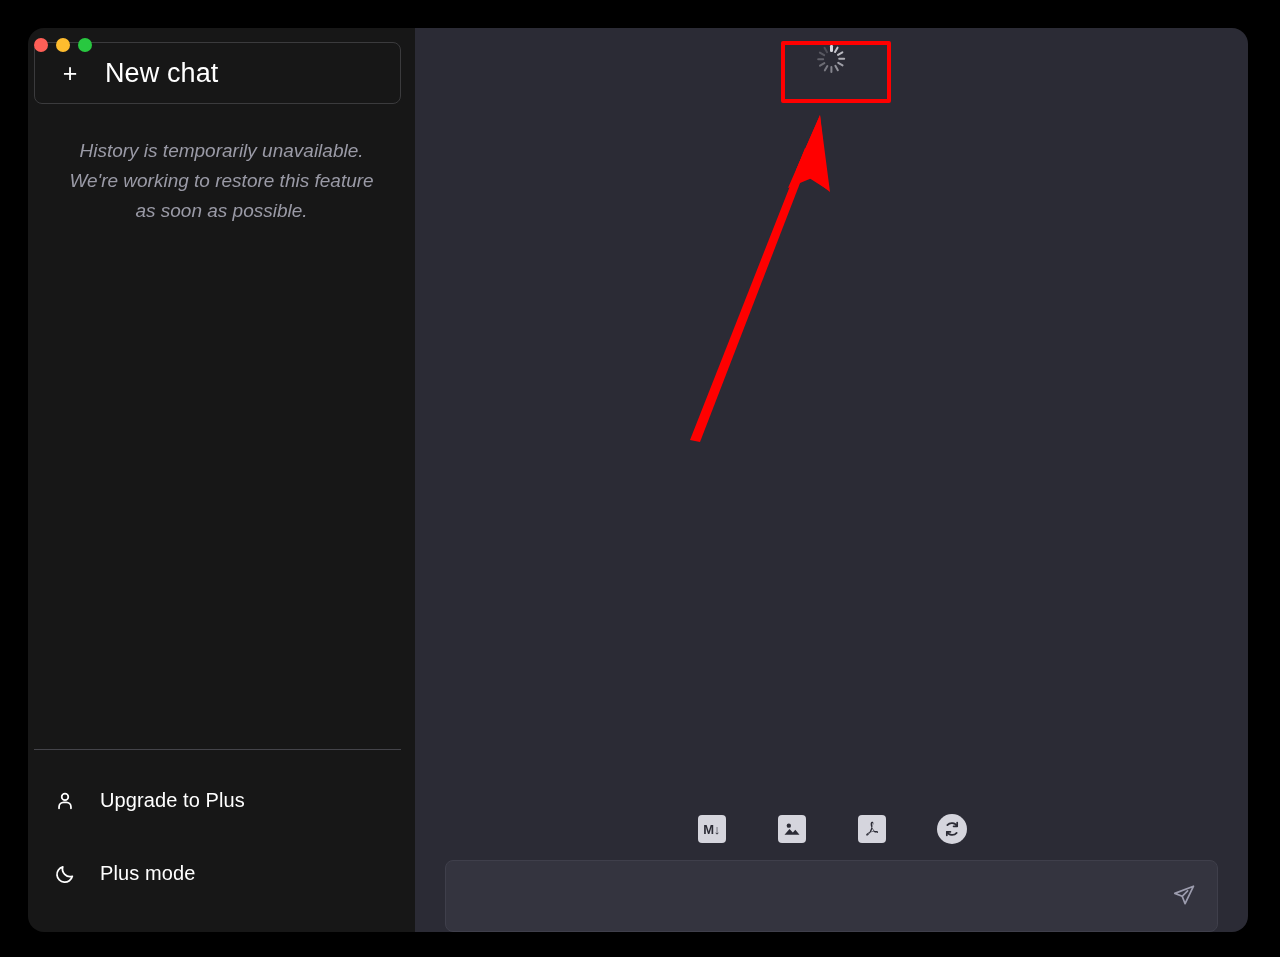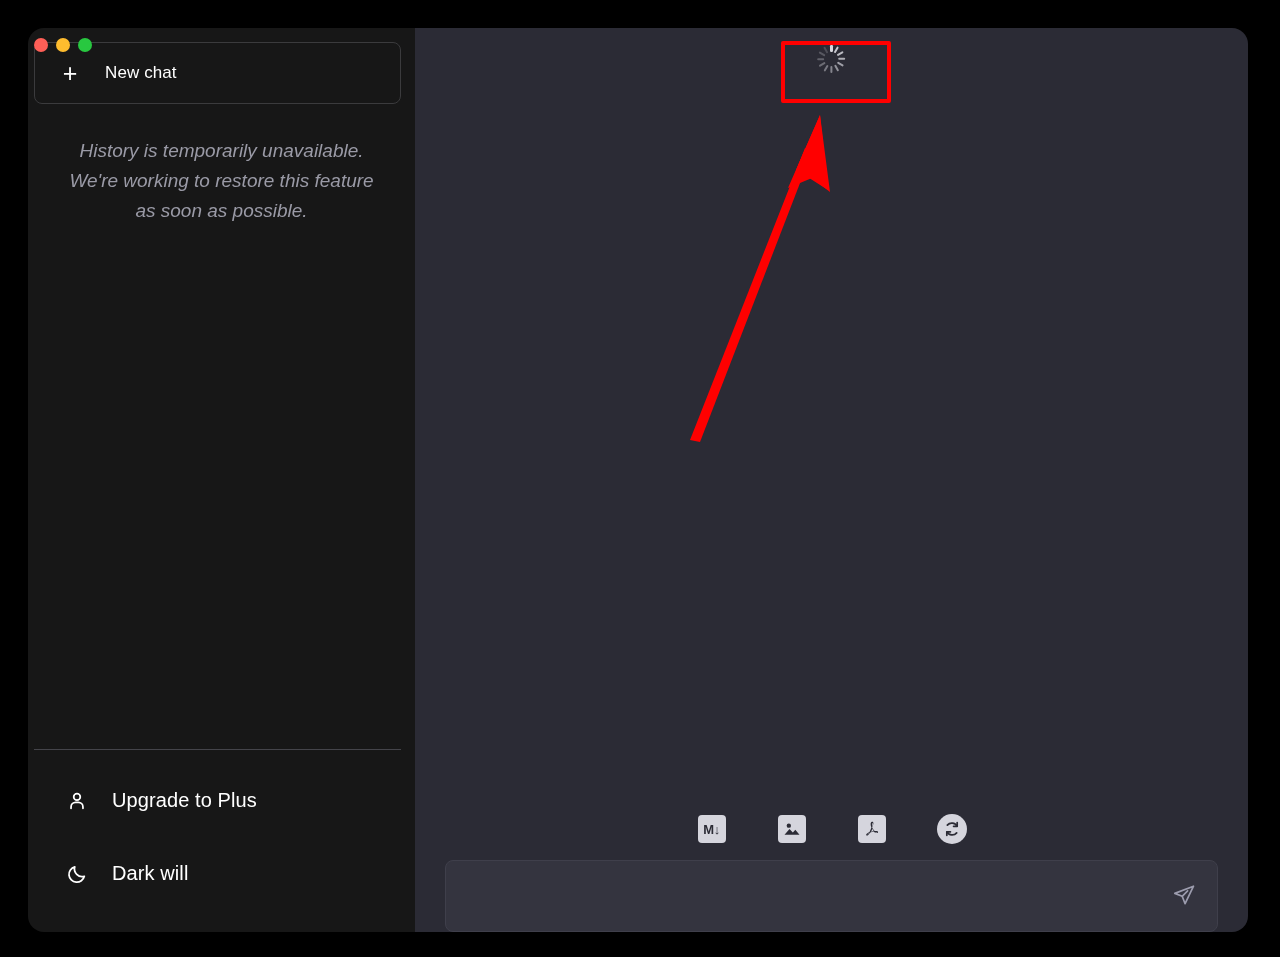--- a/index.html
+++ b/index.html
@@ -76,21 +76,21 @@
   .new-chat .plus {
     color: #ffffff;
     font-size: 25px;
     line-height: 1;
     font-weight: 300;
     width: 18px;
     text-align: center;
   }
   .new-chat .label {
     color: #ffffff;
-    font-size: 17px;
+    font-size: 27px;
     letter-spacing: .1px;
   }
 
   .history-note {
     margin: 32px 30px 8px 30px;
     text-align: center;
     color: #9a9aa6;
     font-style: italic;
     font-size: 19px;
     line-height: 30px;
@@ -104,21 +104,21 @@
     margin: 0 14px 0 6px;
   }
 
   .sidebar-menu {
     padding: 14px 0 22px 0;
   }
   .menu-item {
     display: flex;
     align-items: center;
     height: 73px;
-    padding-left: 36px;
+    padding-left: 24px;
     gap: 22px;
     cursor: pointer;
   }
   .menu-item .micon {
     width: 26px;
     height: 26px;
     display: flex;
     align-items: center;
     justify-content: center;
     color: #ffffff;
@@ -343,21 +343,21 @@
           </span>
           <span class="mlabel">Upgrade to Plus</span>
         </div>
 
         <div class="menu-item">
           <span class="micon">
             <svg width="22" height="22" viewBox="0 0 24 24" fill="none" stroke="currentColor" stroke-width="1.9" stroke-linecap="round" stroke-linejoin="round">
               <path d="M20 14.5A8.3 8.3 0 0 1 9.6 4.2 8.5 8.5 0 1 0 20 14.5z"></path>
             </svg>
           </span>
-          <span class="mlabel">Dark will</span>
+          <span class="mlabel">Plus mode</span>
         </div>
 
 
 
       </div>
     </div>
 
     <div class="main">
 
       <div class="conversation">

